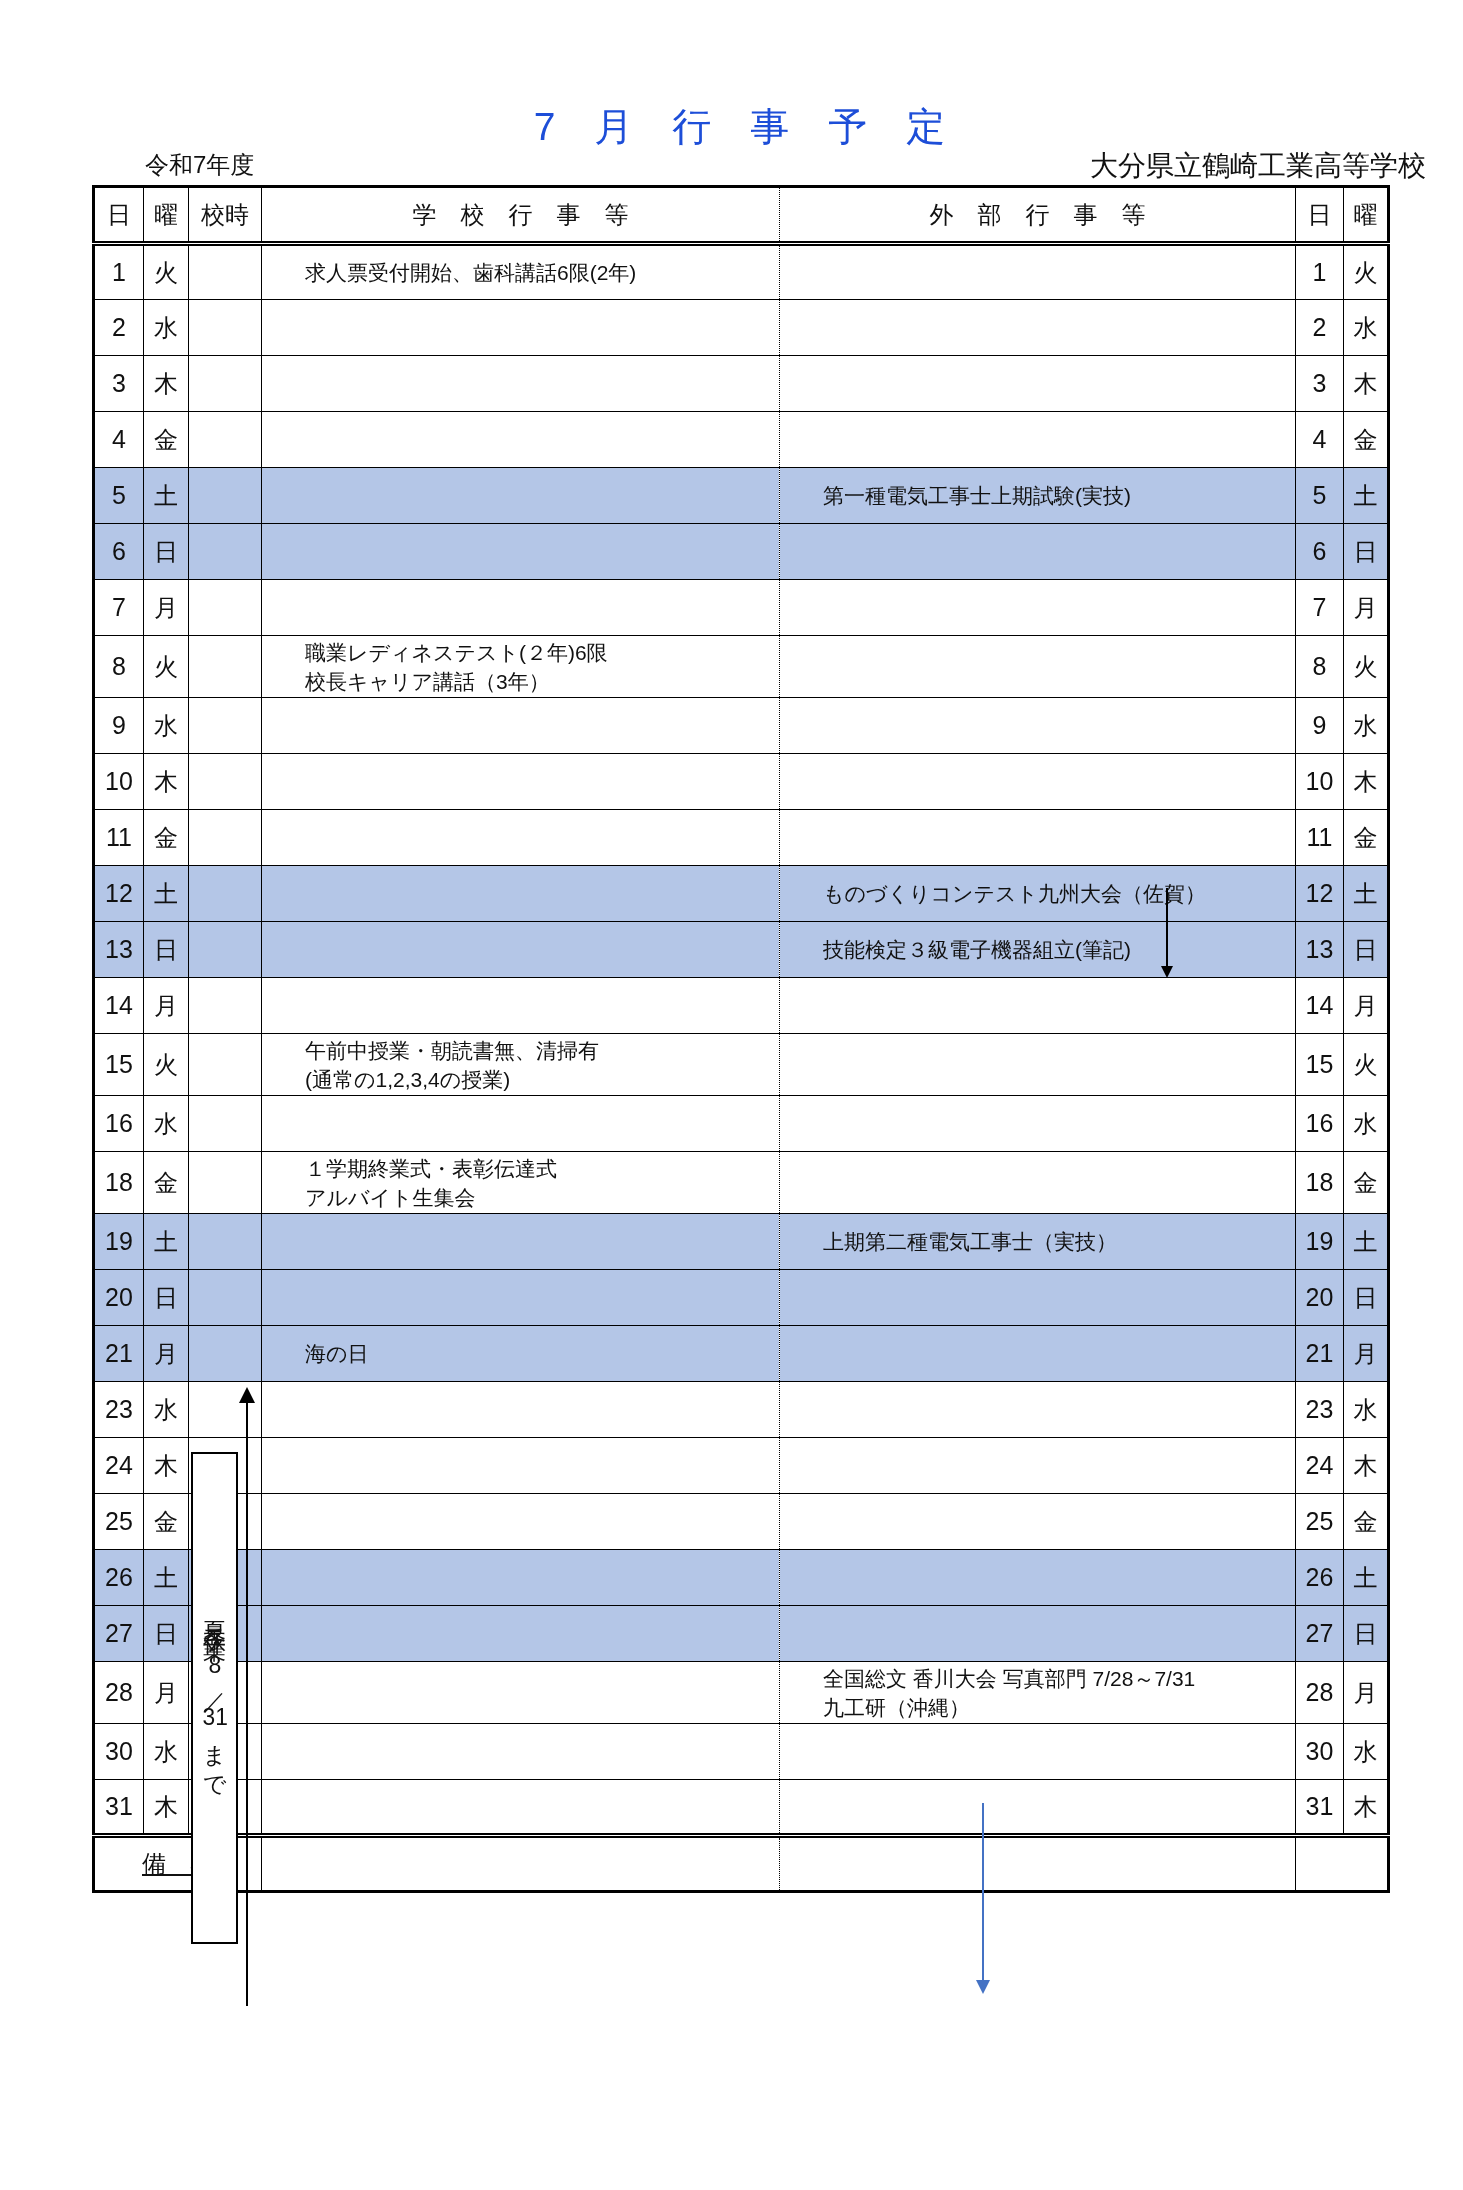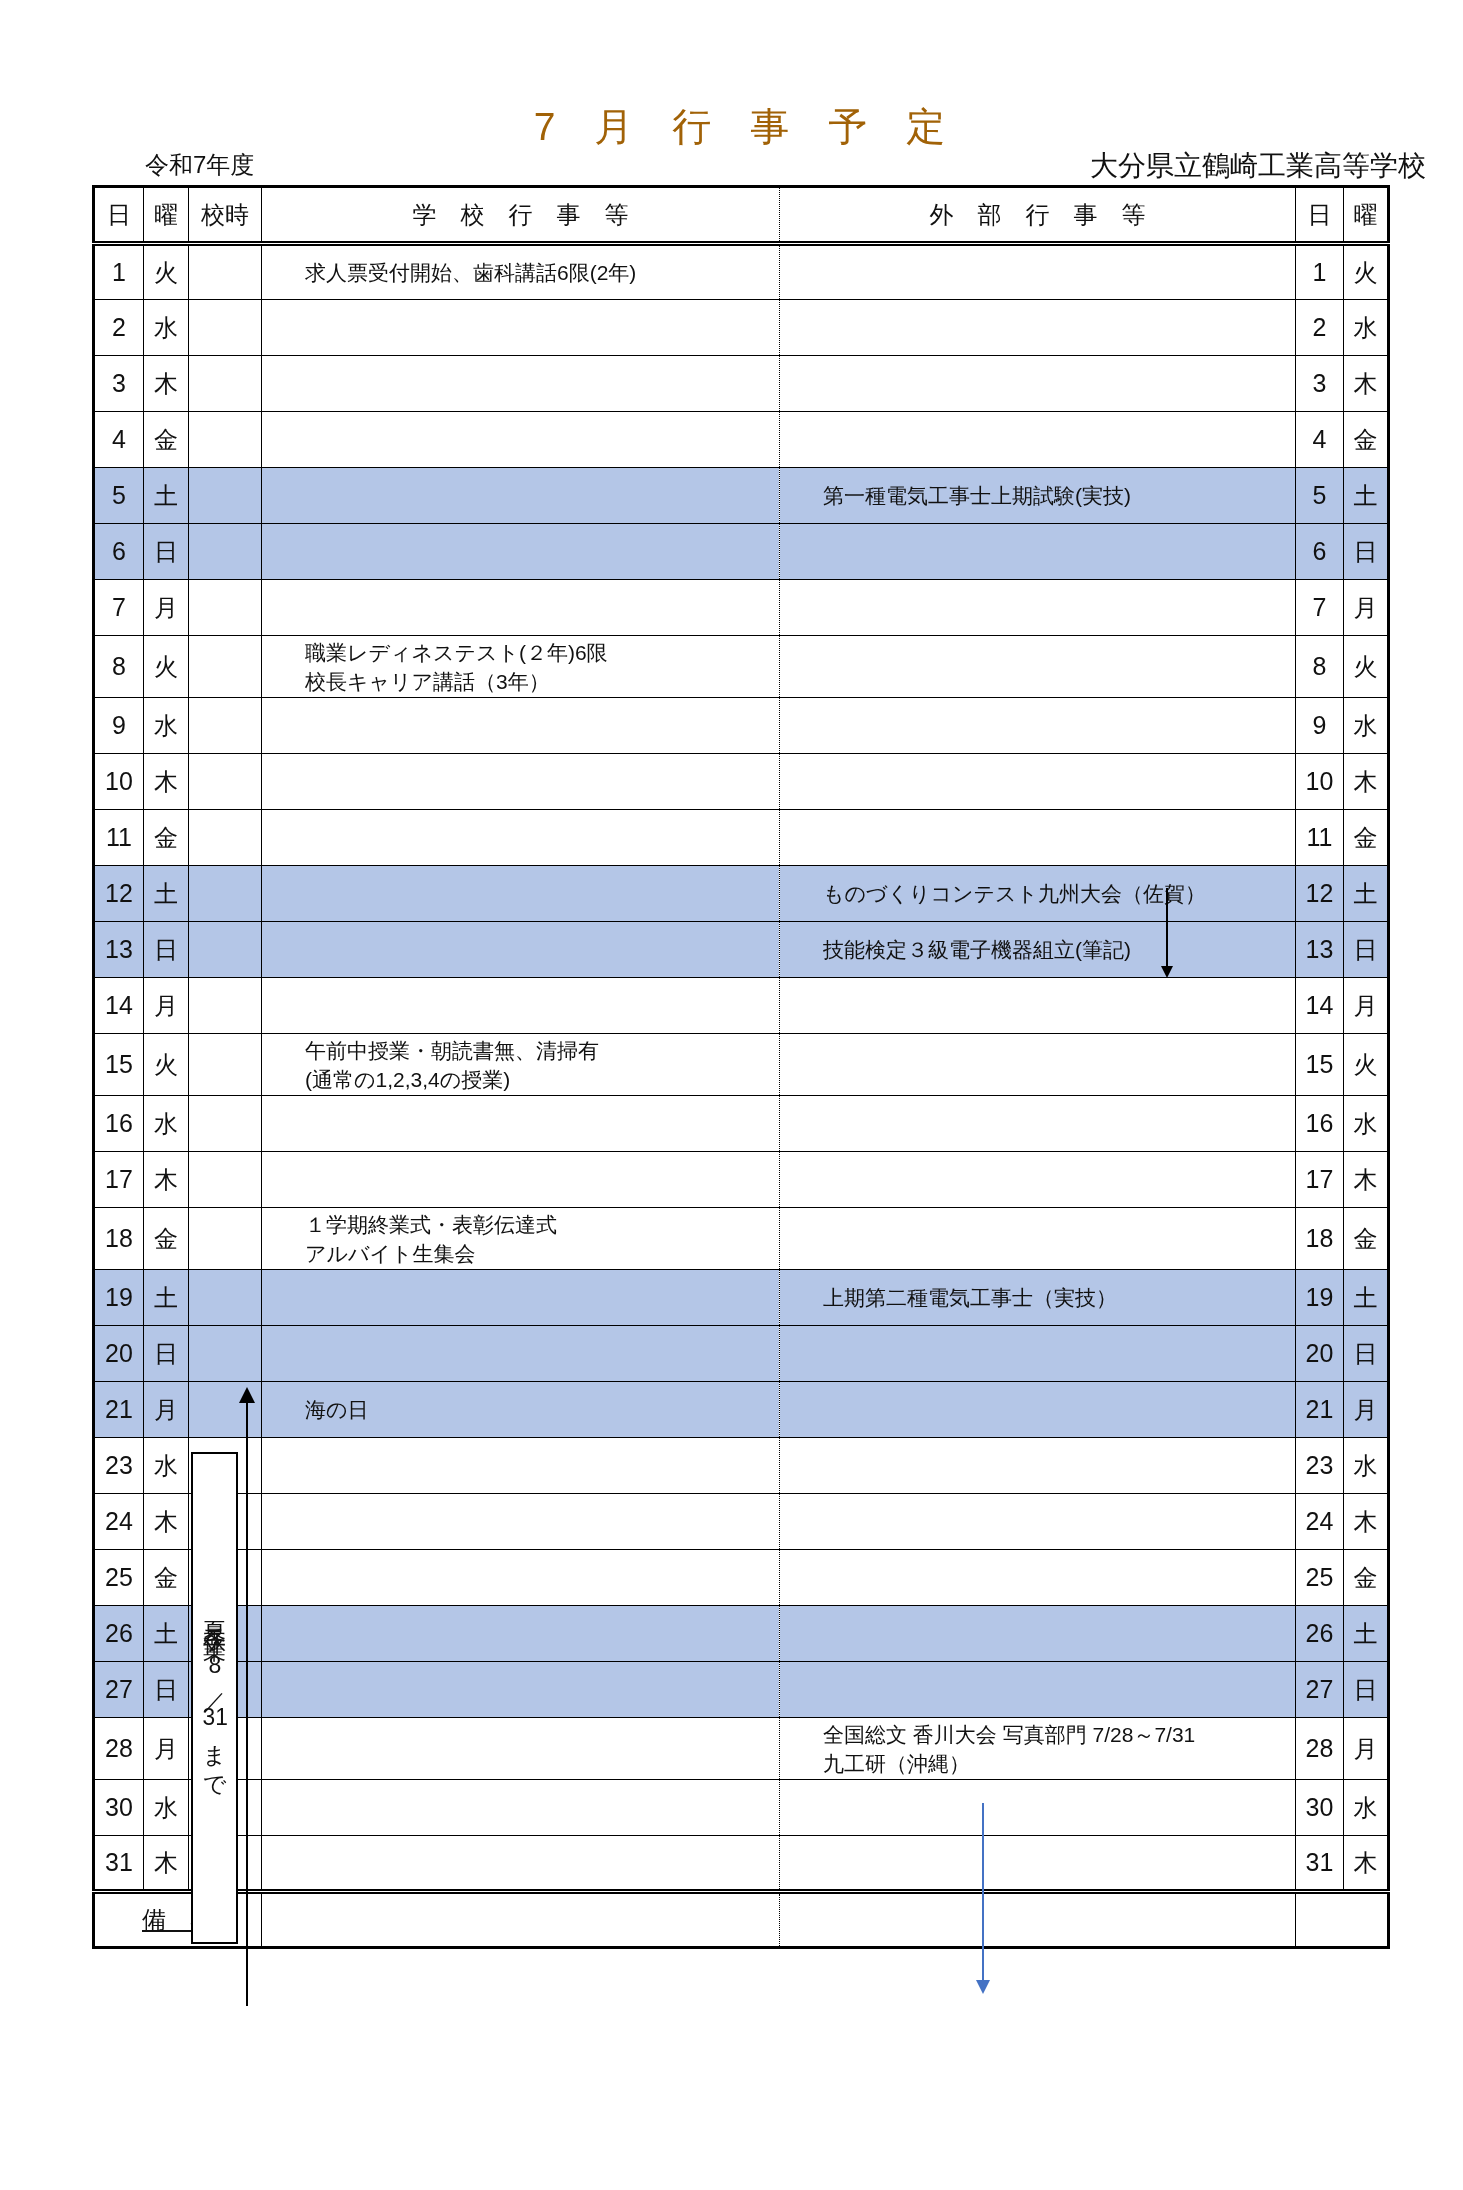--- a/index.html
+++ b/index.html
@@ -5,21 +5,21 @@
   * { margin:0; padding:0; box-sizing:border-box; }
   html,body { background:#ffffff; }
   body {
     position:relative;
     width:1463px; height:2190px;
     font-family:"Liberation Sans","DejaVu Sans",sans-serif;
     color:#111;
   }
   .doc-title {
     position:absolute; left:92px; top:100px; width:1295px;
-    font-size:39px; text-align:center; white-space:pre; color:#a16207;
+    font-size:39px; text-align:center; white-space:pre; color:#1d4ed8;
   }
   .fiscal-year { position:absolute; left:145px; top:149px; font-size:24px; }
   .school-name { position:absolute; left:1090px; top:147px; font-size:28px; }
 
   table.calendar {
     position:absolute; left:92px; top:185px; width:1295px;
     border-collapse:collapse; table-layout:fixed;
     border:3px solid #000;
   }
   .calendar th, .calendar td {
@@ -263,29 +263,20 @@
       </tr>
       <tr class="">
         <td class="c-day">16</td>
         <td class="c-wd">水</td>
         <td class="c-period"></td>
         <td class="c-school"></td>
         <td class="c-ext"></td>
         <td class="c-day2">16</td>
         <td class="c-wd2">水</td>
       </tr>
-      <tr class="">
-        <td class="c-day">17</td>
-        <td class="c-wd">木</td>
-        <td class="c-period"></td>
-        <td class="c-school"></td>
-        <td class="c-ext"></td>
-        <td class="c-day2">17</td>
-        <td class="c-wd2">木</td>
-      </tr>
       <tr class="tall">
         <td class="c-day">18</td>
         <td class="c-wd">金</td>
         <td class="c-period"></td>
         <td class="c-school">
           <div class="cell-line">１学期終業式・表彰伝達式</div>
           <div class="cell-line">アルバイト生集会</div>
         </td>
         <td class="c-ext"></td>
         <td class="c-day2">18</td>

